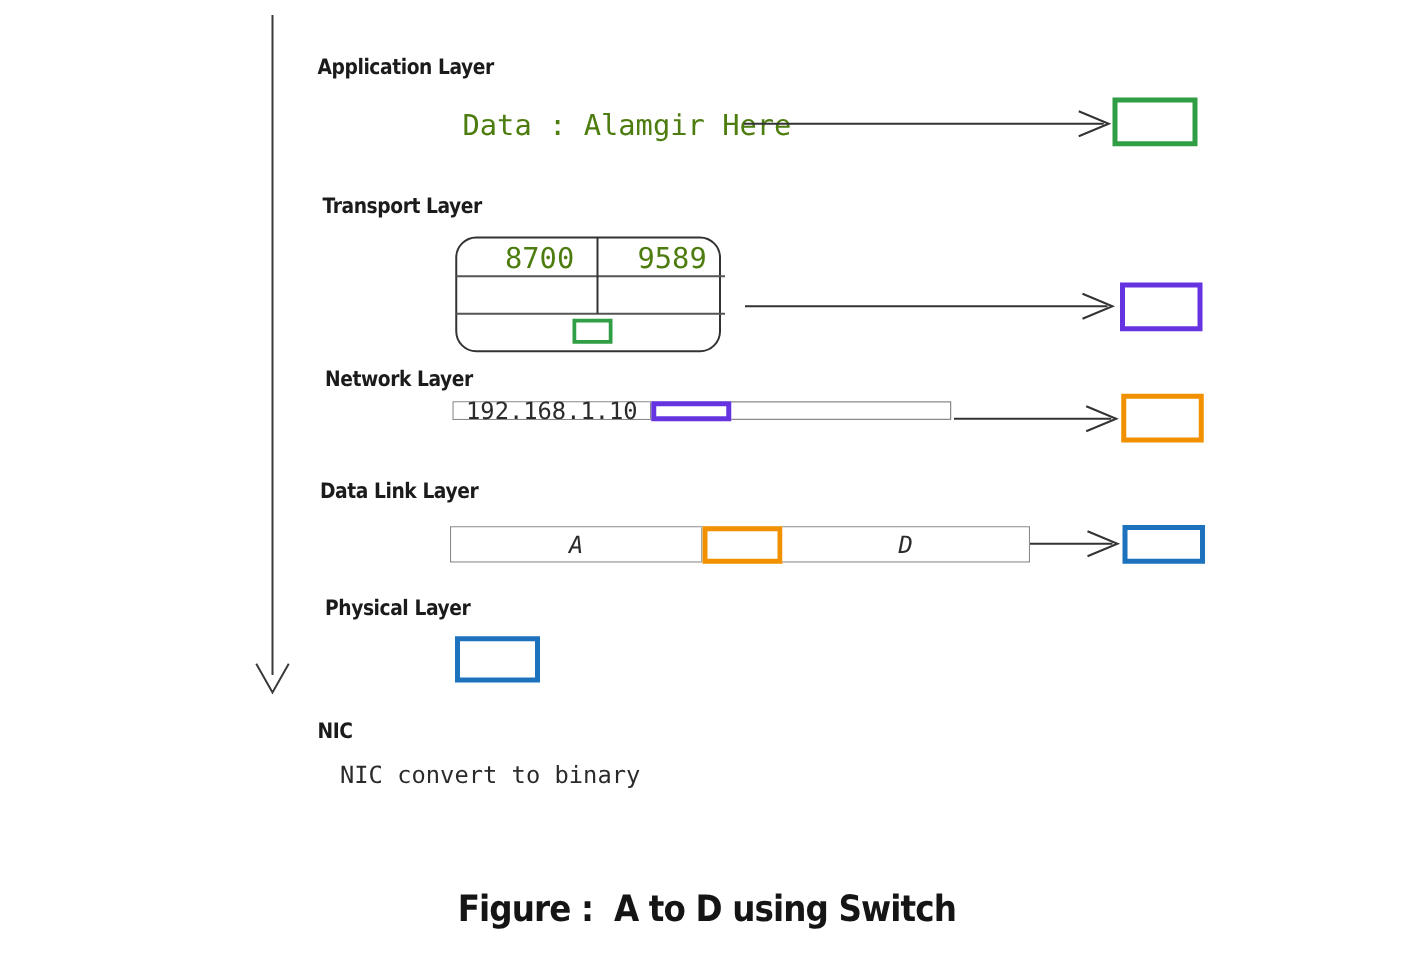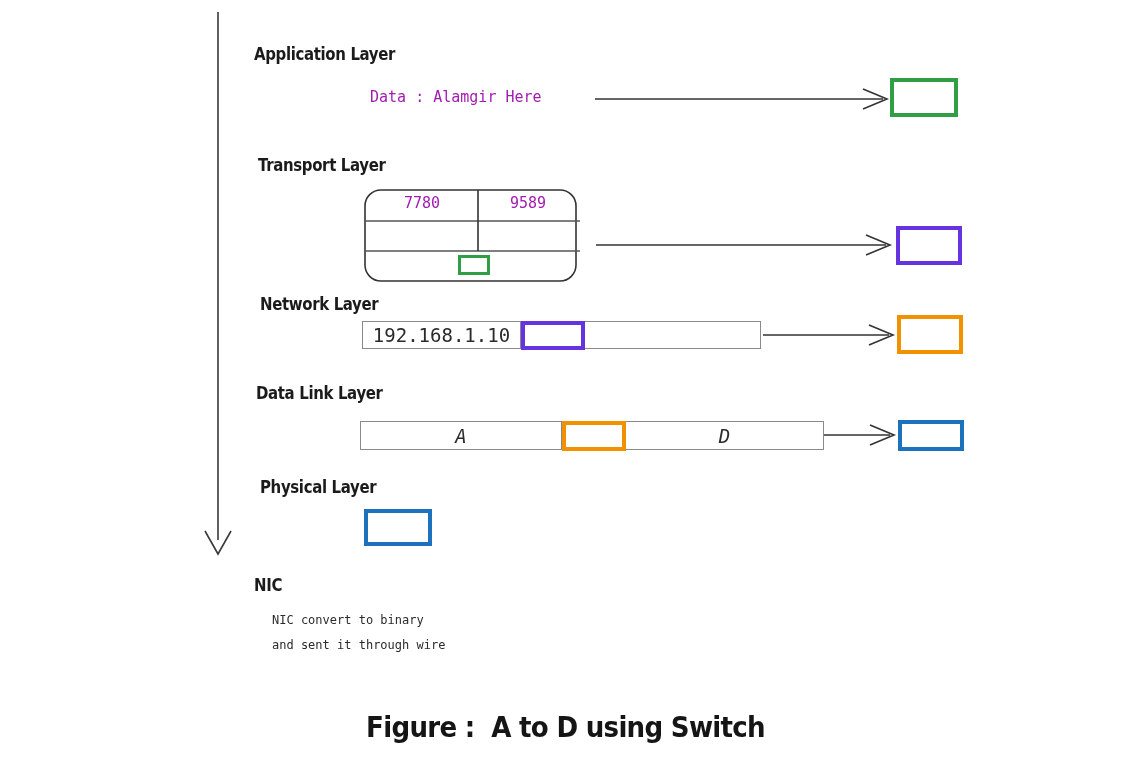--- a/index.html
+++ b/index.html
@@ -31,22 +31,22 @@
     color: #1b1b1b;
     white-space: nowrap;
     transform: scaleX(0.88);
     transform-origin: left center;
   }
 
   
   .mono {
     position: absolute;
     font-family: "DejaVu Sans Mono", monospace;
-    font-size: 15px;
-    color: #a21caf;
+    font-size: 23px;
+    color: #4d7c0f;
     white-space: pre;
   }
 
   
   .color-box {
     position: absolute;
     box-sizing: border-box;
     background: #ffffff;
   }
 
@@ -84,21 +84,21 @@
     background: #ffffff;
   }
 
   
   .connector { position: absolute; }
 
   
   .nic-note {
     position: absolute;
     font-family: "DejaVu Sans Mono", monospace;
-    font-size: 12px;
+    font-size: 19px;
     line-height: 25px;
     color: #2b2b2b;
     white-space: pre;
   }
 
   
   #figure-caption {
     position: absolute;
     font-family: "DejaVu Sans", sans-serif;
     font-weight: bold;
@@ -134,35 +134,35 @@
 
   <div class="layer-heading" style="left:258px; top:155px;">Transport Layer</div>
 
   <svg id="transport-packet-svg" width="230" height="110" viewBox="0 0 230 110">
     <rect x="7" y="6" width="211" height="91" rx="16" ry="16" fill="#ffffff" stroke="#333333" stroke-width="1.6"></rect>
     <line x1="7" y1="37" x2="222" y2="37" stroke="#555555" stroke-width="1.6"></line>
     <line x1="7" y1="67" x2="222" y2="67" stroke="#555555" stroke-width="1.6"></line>
     <line x1="120" y1="6" x2="120" y2="67" stroke="#333333" stroke-width="1.6"></line>
   </svg>
 
-  <div class="mono" style="left:404px; top:194px;">7780</div>
+  <div class="mono" style="left:404px; top:194px;">8700</div>
   <div class="mono" style="left:510px; top:194px;">9589</div>
 
   <div class="color-box" style="left:458px; top:255px; width:32px; height:20px; border:3px solid #2f9e44;"></div>
 
   <svg class="connector" style="left:596px; top:231px;" width="302" height="28" viewBox="0 0 302 28">
     <line x1="0" y1="14" x2="290" y2="14" stroke="#333" stroke-width="1.5"></line>
     <polyline points="270,4 294,14 270,24" fill="none" stroke="#333" stroke-width="1.6"></polyline>
   </svg>
 
   <div class="color-box" style="left:896px; top:226px; width:66px; height:39px; border:4px solid #6633e0;"></div>
 
   <div class="layer-heading" style="left:260px; top:294px;">Network Layer</div>
 
-  <div class="pdu-row" style="left:362px; top:321px; width:399px; height:28px; border:1.5px solid #8a8a8a;">
+  <div class="pdu-row" style="left:362px; top:321px; width:399px; height:15px; border:1.5px solid #8a8a8a;">
     <div class="pdu-cell" style="width:158px; border-right:1.5px solid #8a8a8a;">192.168.1.10</div>
     <div class="inner-highlight" style="width:64px; border:4px solid #6633e0; margin:-1.5px 0;"></div>
   </div>
 
   <svg class="connector" style="left:763px; top:321px;" width="136" height="28" viewBox="0 0 136 28">
     <line x1="0" y1="14" x2="126" y2="14" stroke="#333" stroke-width="1.5"></line>
     <polyline points="106,4 130,14 106,24" fill="none" stroke="#333" stroke-width="1.6"></polyline>
   </svg>
 
   <div class="color-box" style="left:897px; top:315px; width:66px; height:39px; border:4px solid #f29100;"></div>
@@ -182,17 +182,16 @@
 
   <div class="color-box" style="left:898px; top:420px; width:66px; height:31px; border:4px solid #1c72bd;"></div>
 
   <div class="layer-heading" style="left:260px; top:477px;">Physical Layer</div>
 
   <div class="color-box" style="left:364px; top:509px; width:68px; height:37px; border:4px solid #1c72bd;"></div>
 
   <div class="layer-heading" style="left:254px; top:575px;">NIC</div>
 
   <div class="nic-note" style="left:272px; top:608px;">NIC convert to binary</div>
-  <div class="nic-note" style="left:272px; top:633px;">and sent it through wire</div>
 
   <div id="figure-caption" style="left:0px; top:710px; width:1131px;">Figure :  A to D using Switch</div>
 
 </div>
 
 </body></html>

